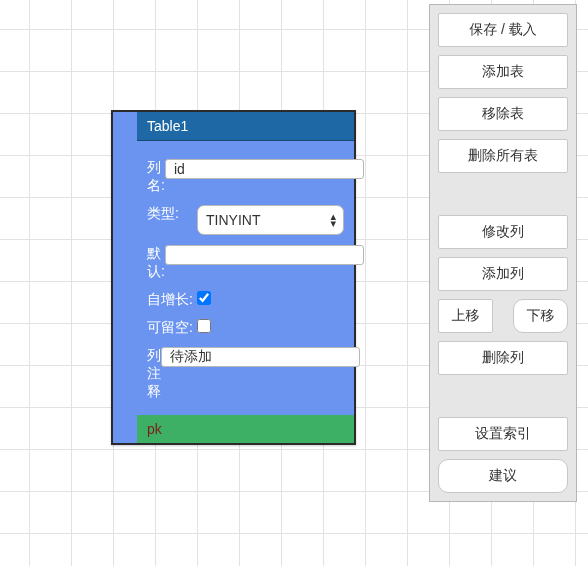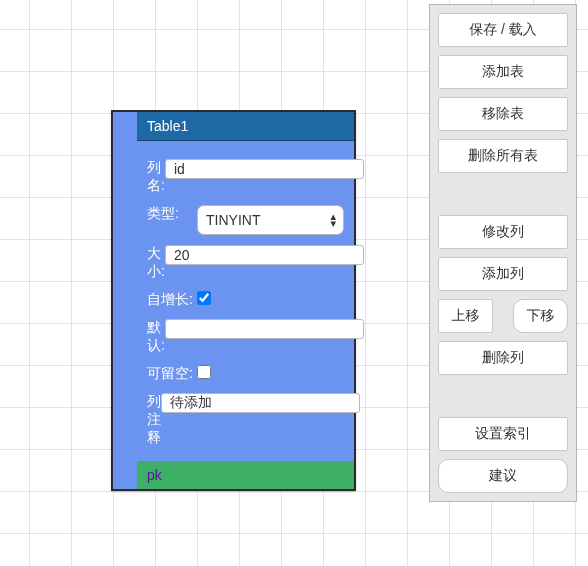--- a/index.html
+++ b/index.html
@@ -53,21 +53,21 @@
     appearance: none; -webkit-appearance:none;
   }
   .sel-caret {
     position: absolute; right: 8px; top: 50%; transform: translateY(-50%);
     font-size: 11px; color: #333; pointer-events:none;
     display:flex; flex-direction:column; line-height:7px;
   }
   .cb { width: 14px; height: 14px; }
   .table-foot {
     background: #3eb065;
-    color: #4c1d95;
+    color: #7f1d1d;
     padding: 6px 10px;
     font-size: 14px;
   }
   .panel {
     position: absolute;
     right: 11px; top: 4px;
     width: 148px;
     background: #e6e6e6;
     border: 1px solid #b5b5b5;
     padding: 8px;
@@ -105,33 +105,29 @@
         <select class="sel">
           <option>TINYINT</option>
         </select>
         <span class="sel-caret">
             <span>▴</span>
             <span>▾</span>
           </span>
       </div>
     </div>
 
+
     <div class="row">
-      <div class="lbl">大小:</div>
-      <input class="inp" type="text" value="20" style="">
+      <div class="lbl">默认:</div>
+      <input class="inp" type="text" value="" style="">
     </div>
 
     <div class="row">
       <div class="lbl">自增长:</div>
       <input class="cb" type="checkbox" checked="" style="">
-    </div>
-
-    <div class="row">
-      <div class="lbl">默认:</div>
-      <input class="inp" type="text" value="" style="">
     </div>
 
     <div class="row">
       <div class="lbl">可留空:</div>
       <input class="cb" type="checkbox" style="">
     </div>
 
     <div class="row">
       <div class="lbl">列注释</div>
       <input class="inp" type="text" value="待添加" style="">

